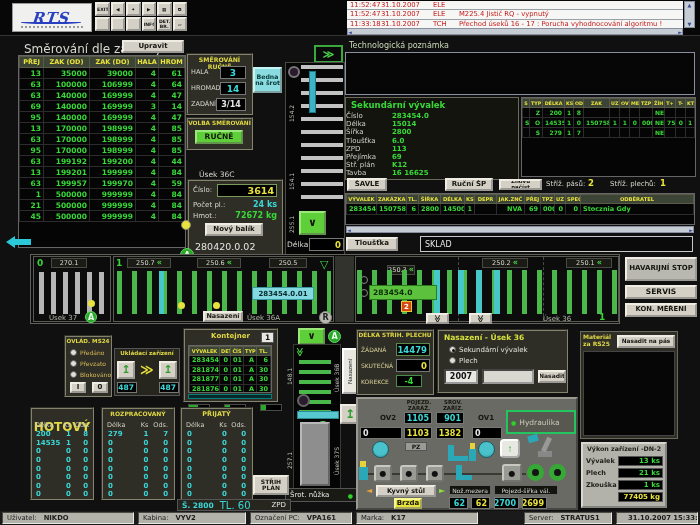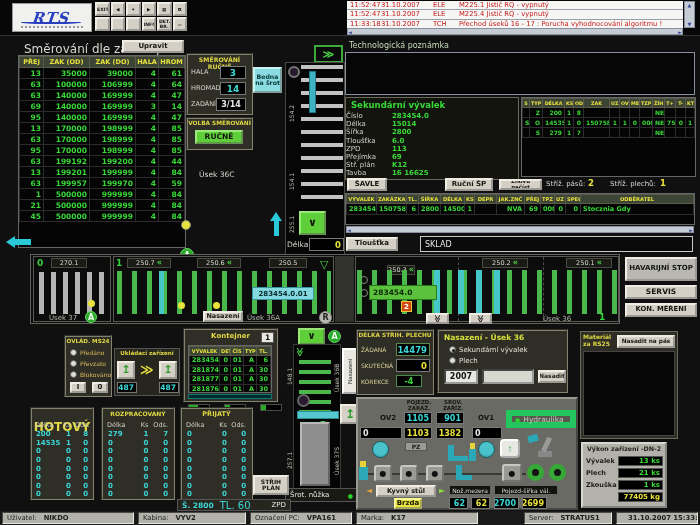--- a/index.html
+++ b/index.html
@@ -114,21 +114,20 @@
 
       <button class="tb">DET. BR.</button>
 
       <button class="tb">▱</button>
     </div>
     <div class="alarms abs" style="left:347px;top:1px;width:336px;height:27px">
       <div class="alarm-row">
           <span class="a-t">11:52:47</span>
           <span class="a-d">31.10.2007</span>
           <span class="a-c">ELE</span>
-          <span class="a-m">M225.1 Jistič RQ  - vypnutý</span>
         </div>
 
       <div class="alarm-row">
           <span class="a-t">11:52:47</span>
           <span class="a-d">31.10.2007</span>
           <span class="a-c">ELE</span>
           <span class="a-m">M225.4 Jistič RQ  - vypnutý</span>
         </div>
 
       <div class="alarm-row">
@@ -292,20 +291,30 @@
         <span>∨</span>
       </button>
   </div>
   <div class="abs lbl" style="left:287px;top:240px;font-size:7.5px">Délka</div>
   <div class="vb abs yw" style="left:309px;top:238px;width:35px;height:13px;font-size:8.5px">0</div>
 
   <div class="abs" style="left:270px;top:212px;width:0;height:0;border-left:6px solid transparent;border-right:6px solid transparent;border-bottom:9px solid #2ac8d8"></div>
   <div class="abs" style="left:274px;top:221px;width:5px;height:15px;background:#2ac8d8"></div>
 
   <div class="abs lbl" style="left:199px;top:170px;font-size:7.5px">Úsek 36C</div>
+  <div class="pnl abs" style="left:187px;top:179px;width:96px;height:86px">
+    <div class="abs lbl" style="left:4px;top:5px;font-size:7px">Číslo:</div>
+    <div class="vb abs yw" style="left:28px;top:3px;width:60px;height:13px;font-size:9.5px;border-color:#7a9a5a">3614</div>
+    <div class="abs lbl" style="left:4px;top:20px;font-size:7px">Počet pl.:</div>
+    <div class="abs cy" style="left:45px;top:19px;width:43px;font-size:8px;font-weight:bold;text-align:right">24 ks</div>
+    <div class="abs lbl" style="left:4px;top:31px;font-size:7px">Hmot.:</div>
+    <div class="abs gn" style="left:35px;top:30px;width:53px;font-size:8px;font-weight:bold;text-align:right">72672 kg</div>
+    <button class="btn abs" style="left:16px;top:42px;width:58px;height:13px;font-size:7px">Nový balík</button>
+    <div class="abs wh" style="left:6px;top:60px;font-size:9.5px">280420.0.02</div>
+  </div>
   <div class="abs" style="left:181px;top:220px;width:10px;height:10px;border-radius:50%;background:#e8e23c;border:1px solid #887"></div>
   <div class="bdg bdg-a abs" style="left:180px;top:248px;width:14px;height:14px">A</div>
 
   <div class="abs" style="left:349px;top:41px;font-size:8px;color:#c8d8b8">Technologická poznámka</div>
   <div class="abs" style="left:345px;top:52px;width:350px;height:43px;background:#060606;border:1px solid #8890a0"></div>
 
   <div class="abs" style="left:345px;top:97px;width:174px;height:83px;background:#14140f;border:1px solid #6a6a5a">
     <div class="abs gn" style="left:5px;top:2px;font-size:8.5px;font-weight:bold">Sekundární vývalek</div>
     <div class="abs" style="left:0;top:14px;width:164px">
       <div class="kv">
@@ -860,21 +869,21 @@
     <button class="btn abs" style="left:99px;top:39px;width:28px;height:13px;font-size:6px">Nasadit</button>
   </div>
 
   <div class="abs" style="left:356px;top:397px;width:222px;height:113px;background:#6a6a64;border:2px outset #9a9a92">
     <div class="abs" style="left:44px;top:1px;width:34px;font-size:5.4px;font-weight:bold;color:#16160f;text-align:center;line-height:1.1">POJEZD. ZARÁŽ.</div>
     <div class="abs" style="left:78px;top:1px;width:34px;font-size:5.4px;font-weight:bold;color:#16160f;text-align:center;line-height:1.1">SROV. ZAŘÍZ.</div>
     <div class="abs" style="left:22px;top:15px;font-size:7px;font-weight:bold;color:#16160f">OV2</div>
     <div class="vb abs cy" style="left:46px;top:13px;width:28px;height:12px;font-size:8px">1105</div>
     <div class="vb abs cy" style="left:78px;top:13px;width:28px;height:12px;font-size:8px">901</div>
     <div class="abs" style="left:120px;top:15px;font-size:7px;font-weight:bold;color:#16160f">OV1</div>
-    <div class="abs" style="left:148px;top:11px;width:70px;height:16px;background:#585850;border:6px solid #22c55e;display:flex;align-items:center;gap:3px;padding:3px 3px">
+    <div class="abs" style="left:148px;top:11px;width:70px;height:24px;background:#585850;border:2px solid #22c55e;display:flex;align-items:center;gap:3px;padding:3px 3px">
       <span style="color:#2ad22a;font-size:6px">●</span>
       <span style="color:#c8c8b8;font-size:7.5px">Hydraulika</span>
     </div>
     <div class="vb abs wh" style="left:2px;top:28px;width:42px;height:12px;font-size:8px;justify-content:flex-start">0</div>
     <div class="vb abs yw" style="left:46px;top:28px;width:28px;height:12px;font-size:8px">1103</div>
     <div class="vb abs yw" style="left:78px;top:28px;width:28px;height:12px;font-size:8px">1382</div>
     <div class="vb abs wh" style="left:114px;top:28px;width:30px;height:12px;font-size:8px;justify-content:flex-start">0</div>
     <div class="abs" style="left:47px;top:43px;width:22px;height:9px;background:#9a9a94;border:1px solid #555;color:#111;font-size:6px;font-weight:bold;display:flex;align-items:center;justify-content:center">PZ</div>
     <div class="valve abs" style="left:14px;top:42px;width:17px;height:17px"></div>
     <div class="valve abs" style="left:120px;top:42px;width:17px;height:17px"></div>

